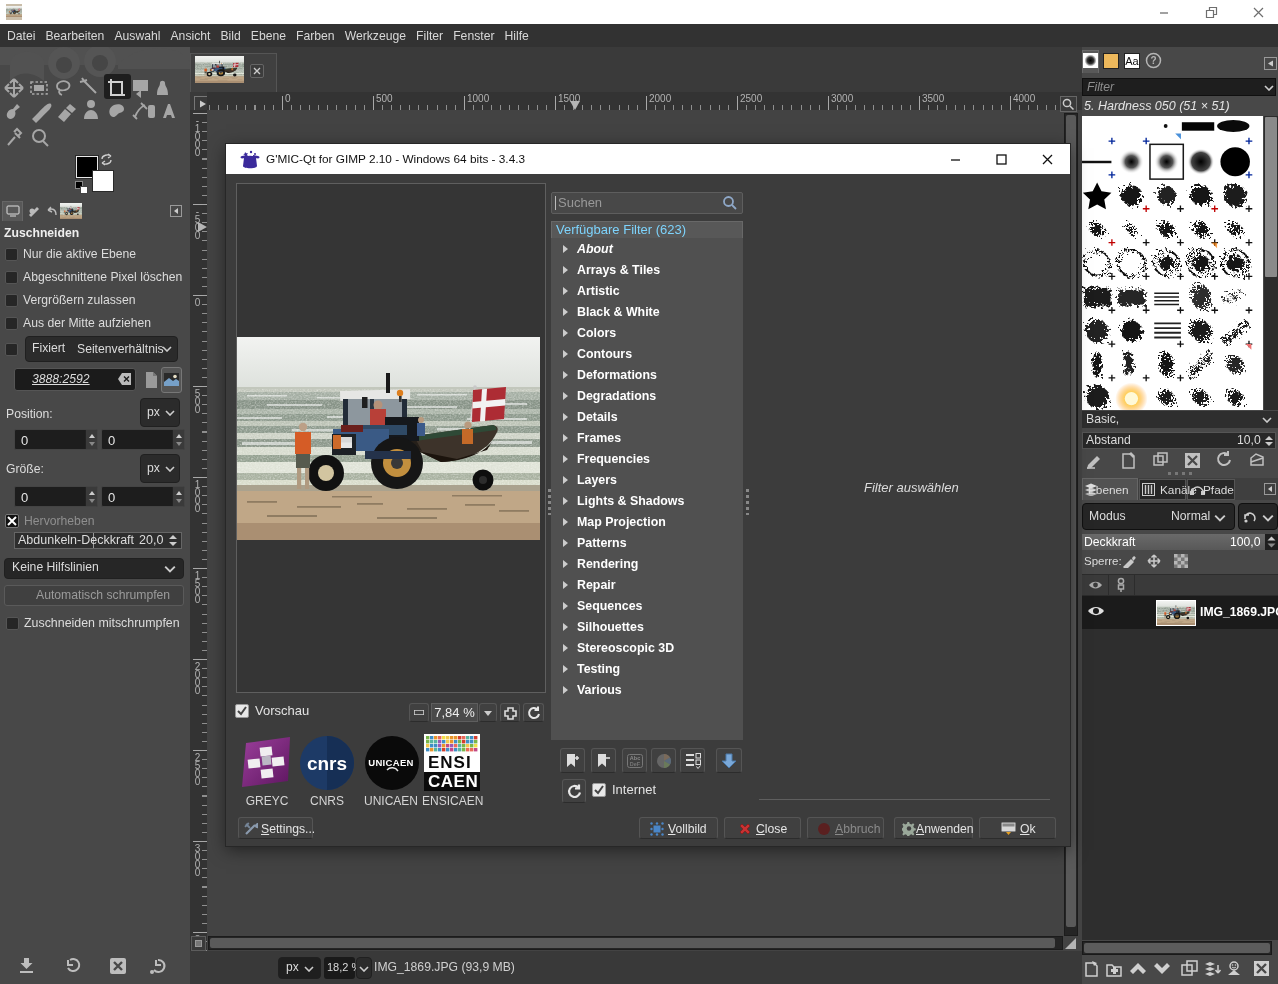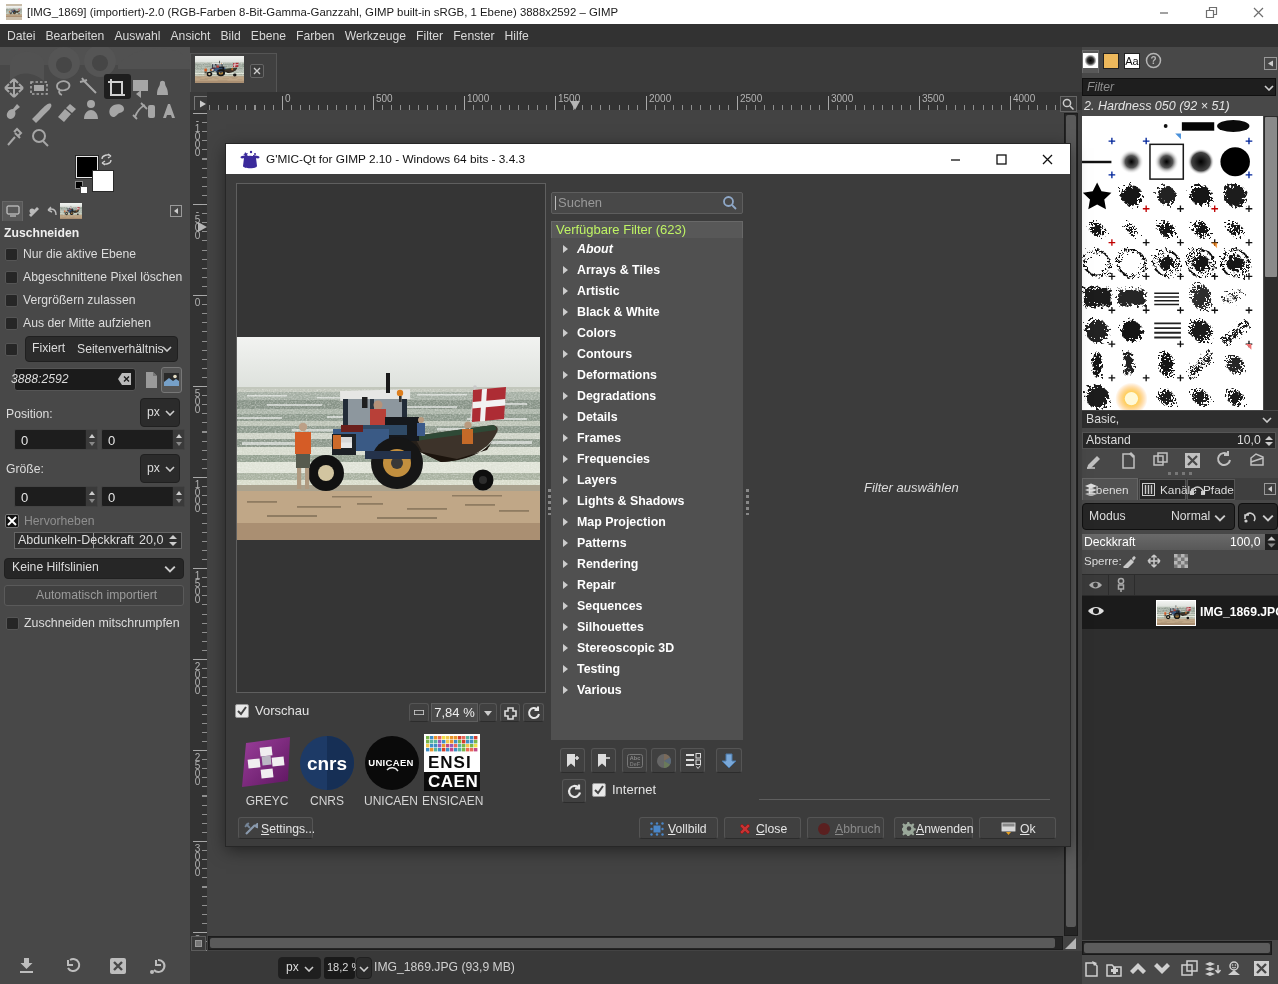--- a/index.html
+++ b/index.html
@@ -152,21 +152,20 @@
       <circle cx="184" cy="83" r="3" fill="#b99a7e"></circle>
     </symbol>
   </defs>
 </svg>
 
 <div class="abs" id="titlebar">
   <svg class="abs" style="left:6px;top:4px" width="16" height="16" viewBox="0 0 16 16">
         <rect width="16" height="16" fill="#c9bda9"></rect>
         <use href="#beach" x="0" y="2" width="16" height="11"></use>
       </svg>
-  <div class="abs" style="left:27px;top:0;white-space:nowrap;">[IMG_1869] (importiert)-2.0 (RGB-Farben 8-Bit-Gamma-Ganzzahl, GIMP built-in sRGB, 1 Ebene) 3888x2592 – GIMP</div>
   <svg class="abs" style="left:1156px;top:4px" width="17" height="17" viewBox="0 0 17 17">
         <path d="M4 9h8" stroke="#6e6e6e" stroke-width="1.3" fill="none"></path>
       </svg>
   <svg class="abs" style="left:1203px;top:4px" width="17" height="17" viewBox="0 0 17 17">
         <path d="M3.5 6.5h7v7h-7z" stroke="#6e6e6e" stroke-width="1.2" fill="none"></path>
         <path d="M6.5 6.5v-3h7v7h-3" stroke="#6e6e6e" stroke-width="1.2" fill="none"></path>
       </svg>
   <svg class="abs" style="left:1250px;top:4px" width="17" height="17" viewBox="0 0 17 17">
         <path d="M4 4l9 9M13 4l-9 9" stroke="#6e6e6e" stroke-width="1.2" fill="none"></path>
       </svg>
@@ -276,21 +275,21 @@
 
   <div class="cb" style="left:5px;top:343px;"></div>
   <div class="combo" style="left:25px;top:336px;width:153px;height:26px;"></div>
   <div class="optlbl" style="left:32px;top:341px;">Fixiert</div>
   <div class="optlbl" style="left:77px;top:342px;font-size:12.2px;">Seitenverhältnis</div>
   <svg class="chev" style="left:162px;top:346px;" viewBox="0 0 10 6">
         <path d="M1,1 L5,5 L9,1" stroke="#ccc" stroke-width="1.6" fill="none"></path>
       </svg>
 
   <div class="fld" style="left:14px;top:368px;width:122px;height:23px;background:#1b1b1b;"></div>
-  <div class="optlbl" style="left:11px;top:372px;font-style:italic;">3888:2592</div>
+  <div class="optlbl" style="left:32px;top:372px;font-style:italic;text-decoration:underline;">3888:2592</div>
   <svg class="abs" style="left:118px;top:372px" width="14" height="14" viewBox="0 0 14 14">
         <path d="M4,1 h9 v12 h-9 l-4,-6 Z" fill="#bbb"></path>
         <path d="M6,4.5 l5,5 M11,4.5 l-5,5" stroke="#1b1b1b" stroke-width="1.4"></path>
       </svg>
   <svg class="abs" style="left:143px;top:371px" width="16" height="18" viewBox="0 0 16 18">
         <path d="M3,1 h7 l4,4 v12 h-11 Z" fill="#9a9a9a"></path>
         <path d="M10,1 v4 h4" fill="#777"></path>
       </svg>
   <div class="abs" style="left:161px;top:367px;width:21px;height:26px;background:#555;border:1px solid #777;border-radius:3px;"></div>
   <svg class="abs" style="left:164px;top:373px" width="15" height="13" viewBox="0 0 15 13">
@@ -384,21 +383,21 @@
         <path d="M1,8 L5,12 L9,8 Z" fill="#ccc"></path>
       </svg>
 
   <div class="combo" style="left:4px;top:558px;width:180px;height:21px;background:#262626;"></div>
   <div class="optlbl" style="left:12px;top:560px;">Keine Hilfslinien</div>
   <svg class="chev" style="left:164px;top:565px;width:12px;height:8px;" viewBox="0 0 10 6">
         <path d="M1,1 L5,5 L9,1" stroke="#ccc" stroke-width="1.6" fill="none"></path>
       </svg>
 
   <div class="abs" style="left:4px;top:585px;width:180px;height:21px;background:#404040;border:1px solid #5a5a5a;border-radius:3px;"></div>
-  <div class="optlbl" style="left:36px;top:588px;color:#9b9b9b;">Automatisch importiert</div>
+  <div class="optlbl" style="left:36px;top:588px;color:#9b9b9b;">Automatisch schrumpfen</div>
 
   <div class="cb" style="left:6px;top:617px;"></div>
       <div class="optlbl" style="left:24px;top:616px;font-size:12.4px;">Zuschneiden mitschrumpfen</div>
 
   <svg class="abs" style="left:18px;top:956px" width="152px" height="20" viewBox="0 0 152 20" fill="#bdbdbd">
     <path d="M6,2 h5 v5 h3.5 l-6,6 -6,-6 h3.5 Z"></path>
         <path d="M2,16 h13" stroke="#bdbdbd" stroke-width="2"></path>
     <path d="M52,4 a6,6 0 1 1 -2,8 M50,4 v5 h5" stroke="#bdbdbd" stroke-width="2" fill="none"></path>
     <rect x="92" y="2" width="16" height="16" rx="2"></rect>
     <path d="M96,6 l8,8 M104,6 l-8,8" stroke="#484848" stroke-width="2.4"></path>
@@ -540,21 +539,21 @@
   <svg class="abs" style="left:182px;top:10px" width="13" height="13" viewBox="0 0 13 13">
         <rect x="0.5" y="0.5" width="12" height="12" stroke="#999" fill="none"></rect>
         <path d="M9,3.5 v6 l-5,-3 Z" fill="#ccc"></path>
       </svg>
 
   <div class="abs" style="left:0;top:31px;width:194px;height:18px;background:#1e1e1e;border:1px solid #101010;"></div>
   <div class="optlbl" style="left:1086px;top:80px;left:5px;top:33px;font-style:italic;color:#8e8e8e;position:absolute;">Filter</div>
   <svg class="chev" style="left:182px;top:38px;" viewBox="0 0 10 6">
         <path d="M1,1 L5,5 L9,1" stroke="#ccc" stroke-width="1.6" fill="none"></path>
       </svg>
-  <div class="optlbl" style="left:2px;top:52px;font-style:italic;color:#e4e4e4;font-size:12.5px;">2. Hardness 050 (92 × 51)</div>
+  <div class="optlbl" style="left:2px;top:52px;font-style:italic;color:#e4e4e4;font-size:12.5px;">5. Hardness 050 (51 × 51)</div>
 
   <div class="abs" style="left:0;top:69px;width:181px;height:294px;background:#fff;overflow:hidden;">
     <svg width="181" height="294" viewBox="0 0 181 294">
       <defs>
         <radialGradient id="soft">
               <stop offset="0" stop-color="#000"></stop>
               <stop offset="0.5" stop-color="#555"></stop>
               <stop offset="1" stop-color="#fff" stop-opacity="0"></stop>
             </radialGradient>
         <radialGradient id="soft2">
@@ -1015,21 +1014,21 @@
   </div>
 
   <div class="abs" style="left:325px;top:48px;width:192px;height:22px;background:#484848;border:1px solid #5e5e5e;border-radius:2px;"></div>
   <div class="abs" style="left:329px;top:52px;width:1px;height:14px;background:#bbb;"></div>
       <div class="abs" style="left:332px;top:51px;font-size:13px;color:#999;text-align:center;">Suchen</div>
   <svg class="abs" style="left:496px;top:51px" width="15" height="15" viewBox="0 0 15 15">
         <circle cx="6.5" cy="6.5" r="4.5" stroke="#8fa8c8" stroke-width="1.8" fill="none"></circle>
         <path d="M10,10 l4,4" stroke="#8fa8c8" stroke-width="1.8"></path>
       </svg>
 
-  <div class="abs" style="left:325px;top:77px;width:192px;height:30px;background:#585858;border:1px solid #686868;color:#bef264;font-size:13px;">
+  <div class="abs" style="left:325px;top:77px;width:192px;height:30px;background:#585858;border:1px solid #686868;color:#7dd3fc;font-size:13px;">
     <span style="position:absolute;left:4px;top:0px;">Verfügbare Filter (623)</span>
   </div>
   <div class="abs" id="flist" style="left:325px;top:94px;width:192px;height:502px;background:#505050;">
     <div class="filteritem" style="font-weight:bold;font-style:italic;"><span class="tri"></span>About</div>
     <div class="filteritem"><span class="tri"></span>Arrays &amp; Tiles</div>
     <div class="filteritem"><span class="tri"></span>Artistic</div>
     <div class="filteritem"><span class="tri"></span>Black &amp; White</div>
     <div class="filteritem"><span class="tri"></span>Colors</div>
     <div class="filteritem"><span class="tri"></span>Contours</div>
     <div class="filteritem"><span class="tri"></span>Deformations</div>

